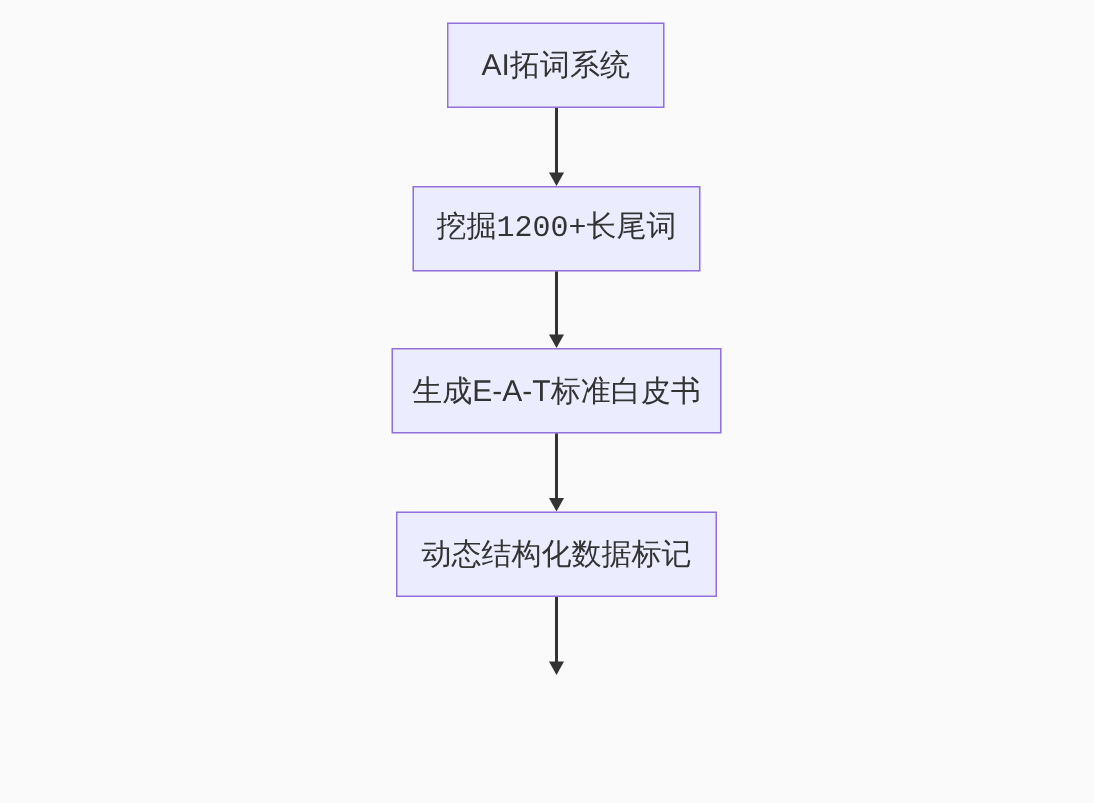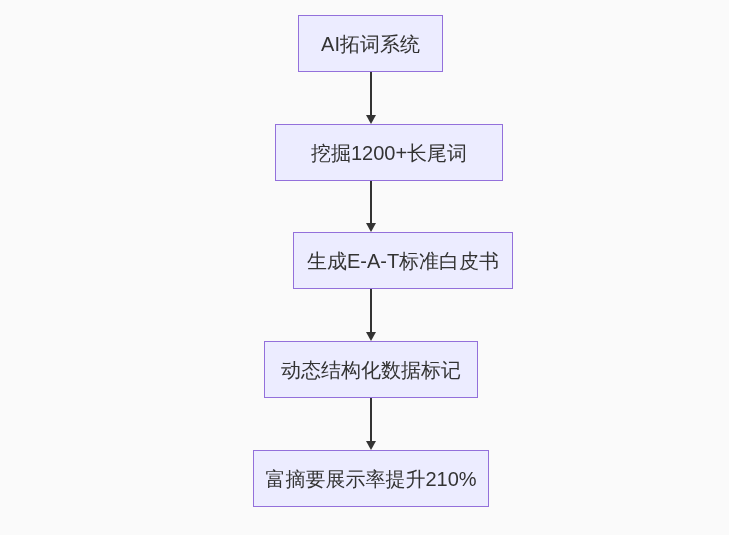--- a/index.html
+++ b/index.html
@@ -28,22 +28,22 @@
     align-items: center;
     justify-content: center;
   }
   .node-label {
     font-size: 20px;
     color: var(--text-color, #333333);
     white-space: nowrap;
     line-height: 1;
   }
   #node-1 { left: 298px; top: 15px;  width: 145px; }
-  #node-2 { left: 275px; top: 124px; width: 228px; }
-  #node-3 { left: 261px; top: 232px; width: 220px; margin-left: 32px; }
+  #node-2 { left: 275px; top: 124px; width: 192px; font-family: Liberation Mono, monospace; }
+  #node-3 { left: 261px; top: 232px; width: 220px; }
   #node-4 { left: 264px; top: 341px; width: 214px; }
   #node-5 { left: 253px; top: 450px; width: 236px; }
 
   .arrow {
     position: absolute;
     left: 365px;
     width: 12px;
   }
   #arrow-1 { top: 72px;  height: 52px; }
   #arrow-2 { top: 181px; height: 51px; }
@@ -103,17 +103,14 @@
 
   <div class="node" id="node-4">
     <span class="node-label">动态结构化数据标记</span>
   </div>
 
   <div class="arrow" id="arrow-4">
     <div class="arrow-line"></div>
     <div class="arrow-head"></div>
   </div>
 
-  <div class="node" id="node-5">
-    <span class="node-label">富摘要展示率提升210%</span>
-  </div>
 
 </div>
 
 </body></html>

